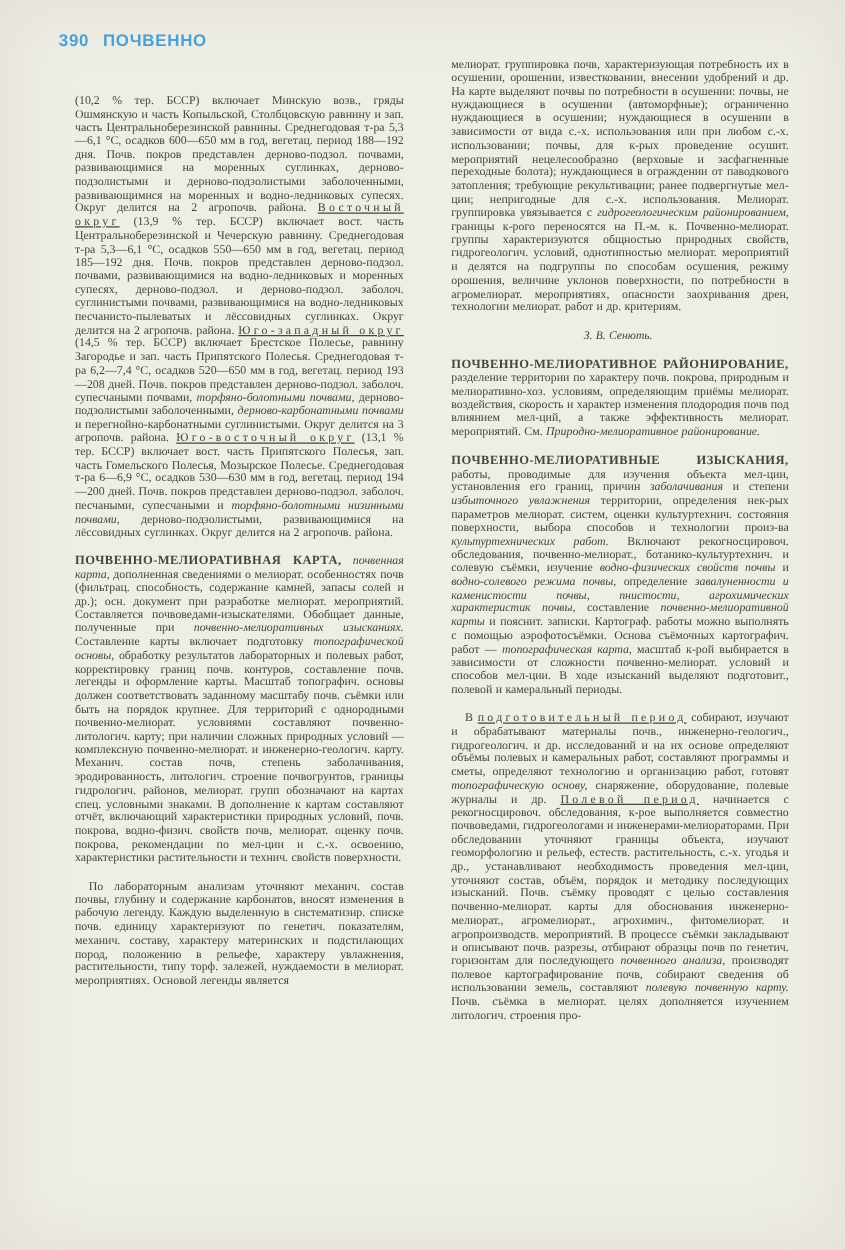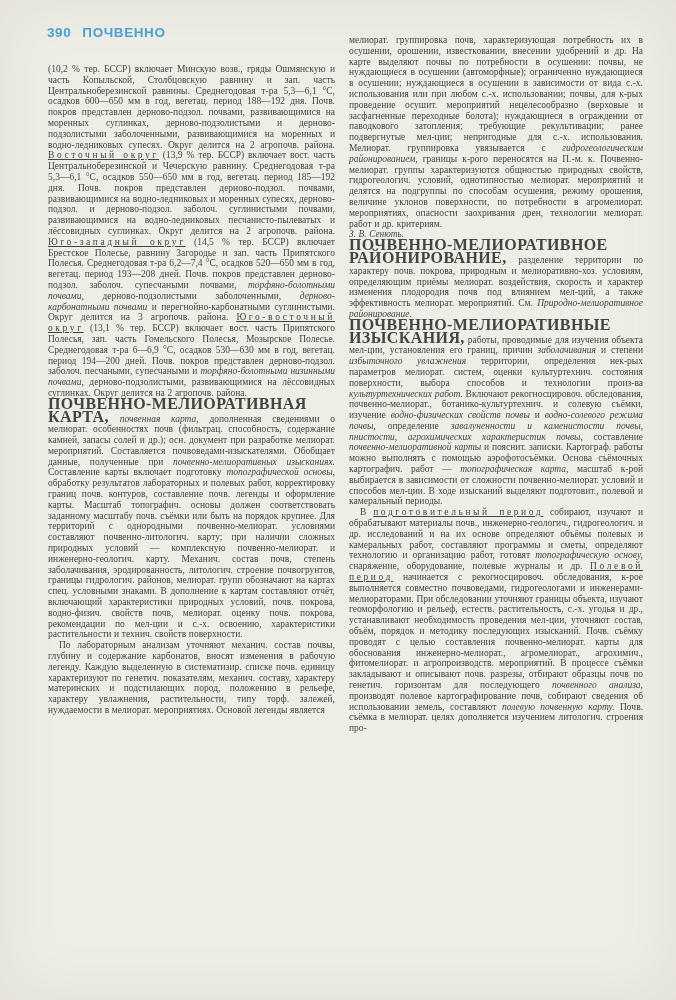--- a/index.html
+++ b/index.html
@@ -28,31 +28,31 @@
   .running-head .page-num { margin-right: 11px; }
   .col {
     position: absolute;
     text-align: justify;
     font-size: 9.5px;
     line-height: 10.8px;
     word-spacing: 0.3px;
   }
   .col-left  { left: 48px;  top: 64px; width: 287px; }
   .col-right { left: 349px; top: 35px; width: 294px; }
-  .block { margin: 0; }
+  .block { margin: 12px; }
   .block.indent { text-indent: 11px; }
   .block.signature {
-    text-align: left;
+    text-align: center;
     font-style: italic;
     padding-right: 3px;
     font-size: 9.3px;
   }
   .r-b {
     font-weight: bold;
-    font-size: 16px;
+    font-size: 10px;
     letter-spacing: 0.4px;
   }
   .r-i { font-style: italic; }
   .r-sp { letter-spacing: 2.6px; text-decoration: underline; }
 </style>
 </head>
 <body>
 
 <div class="page">
   <div class="running-head">

